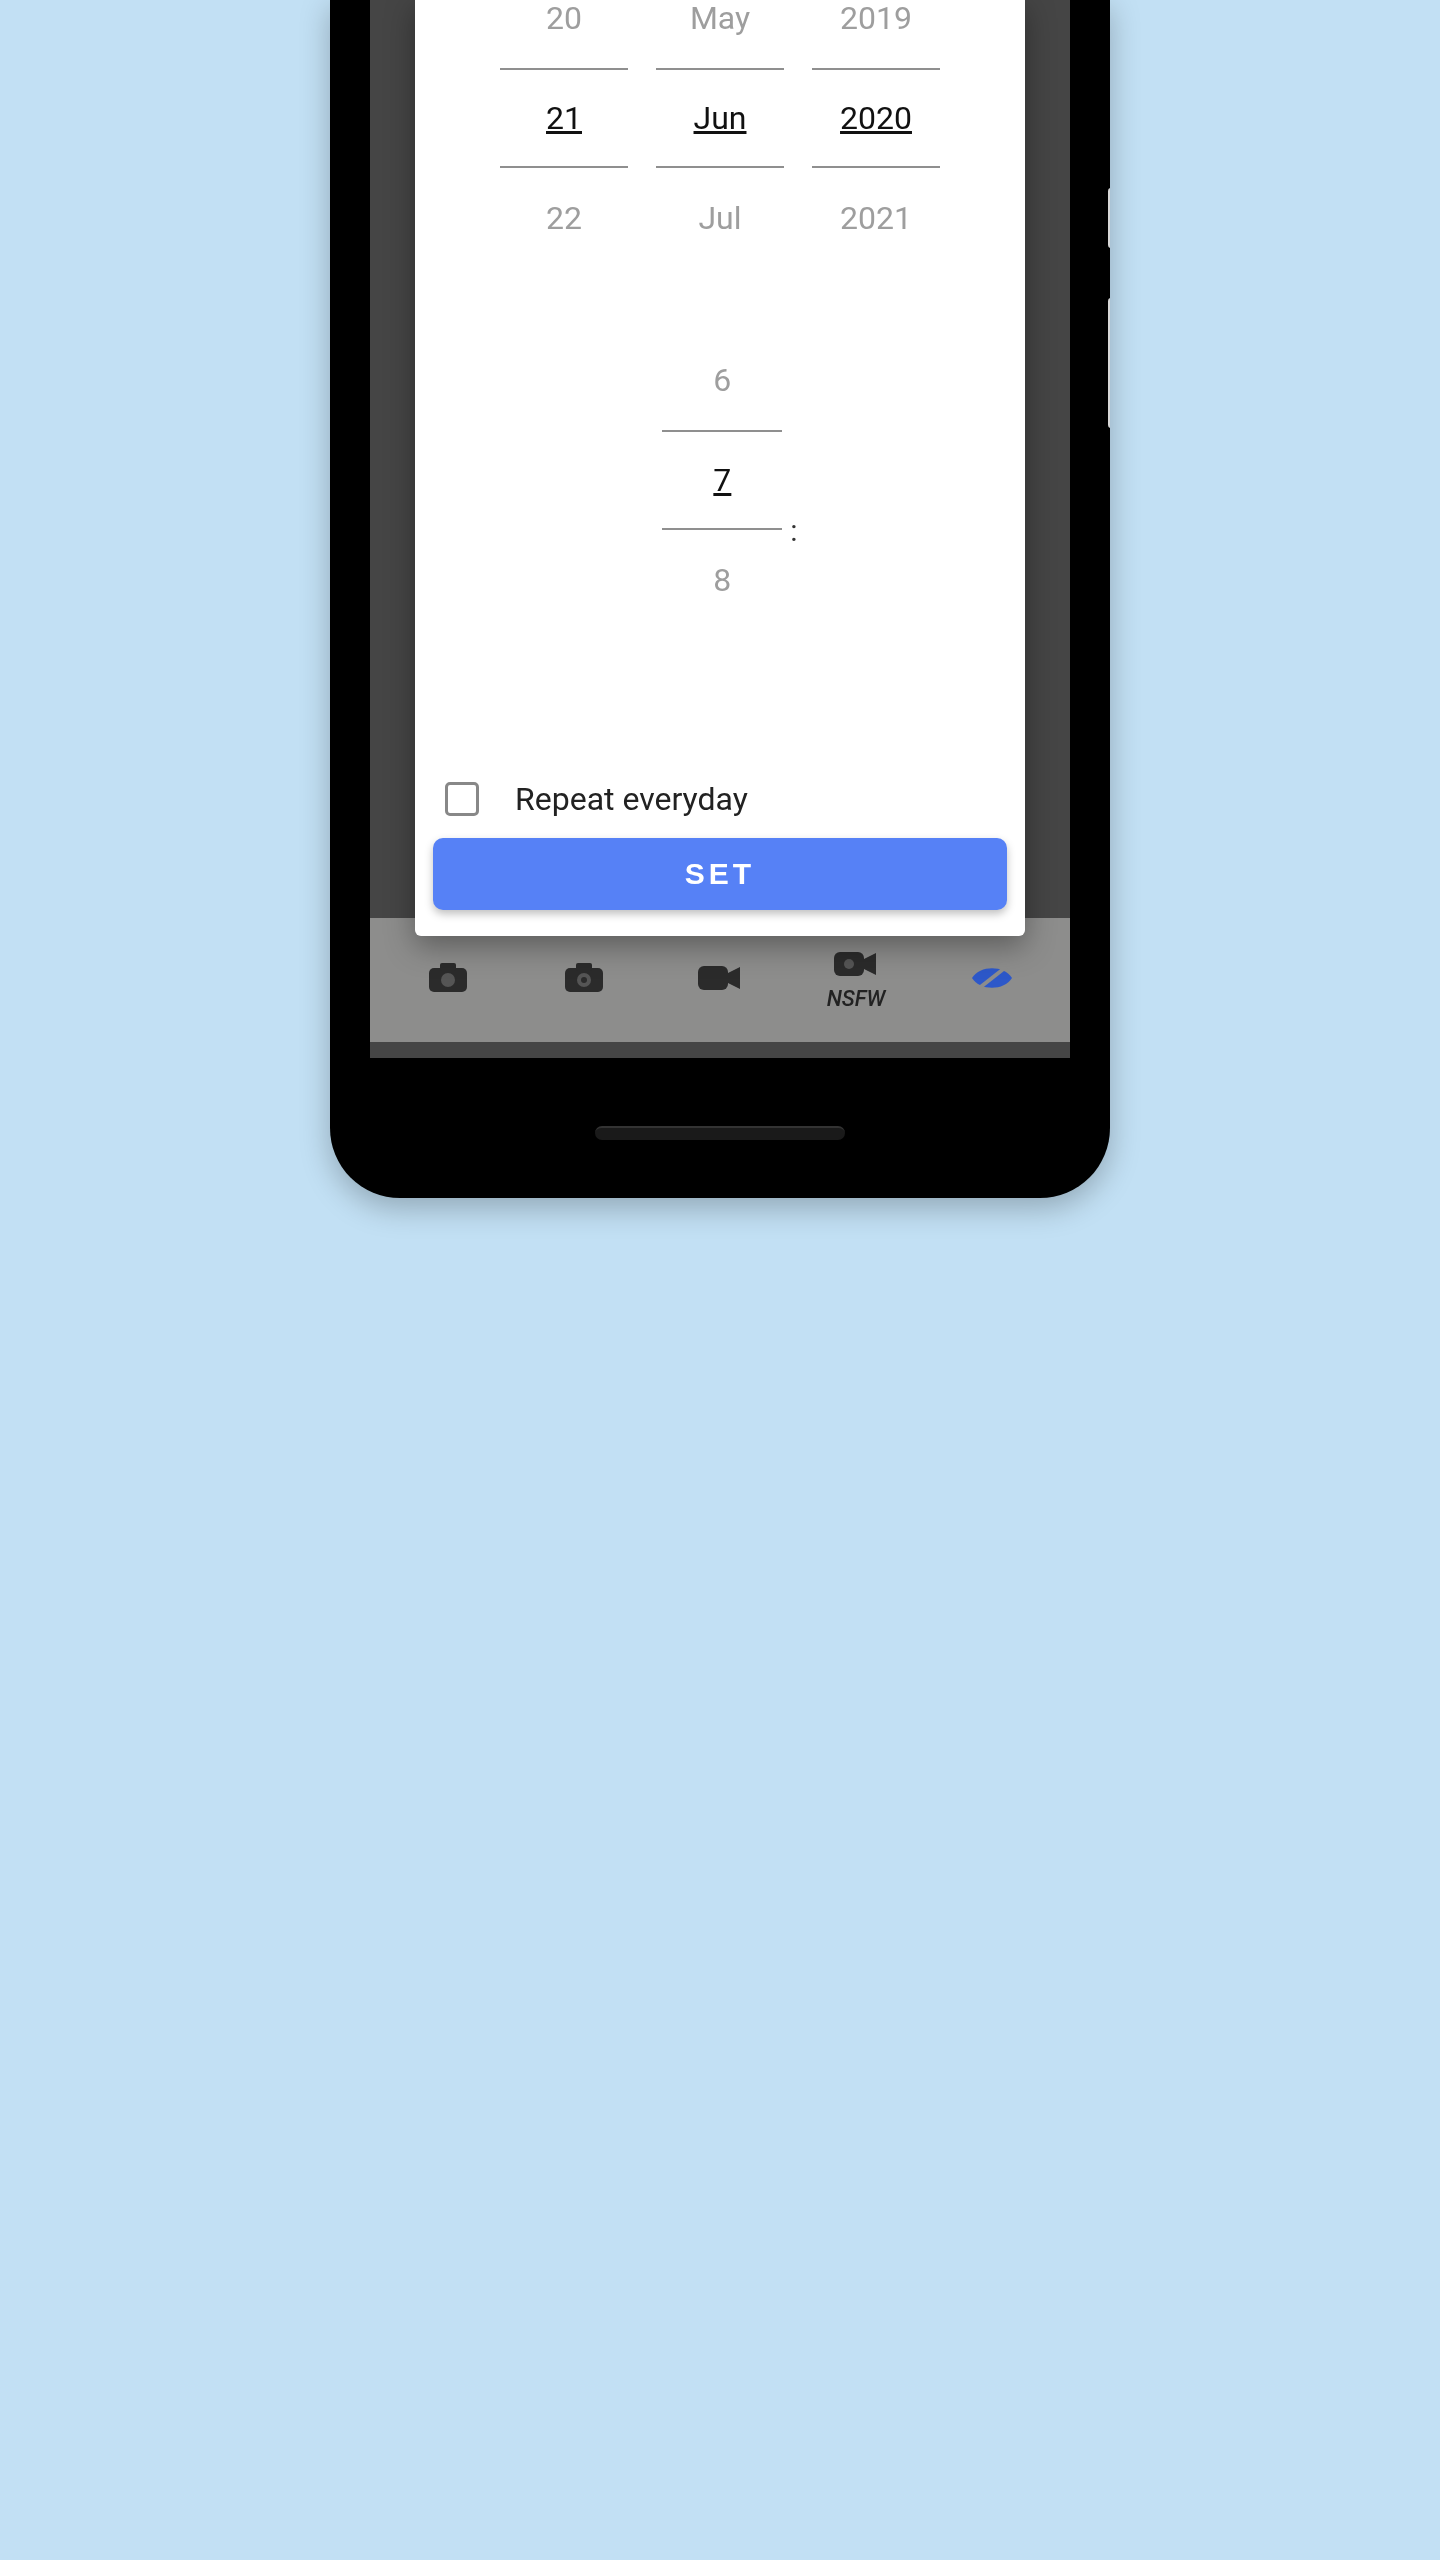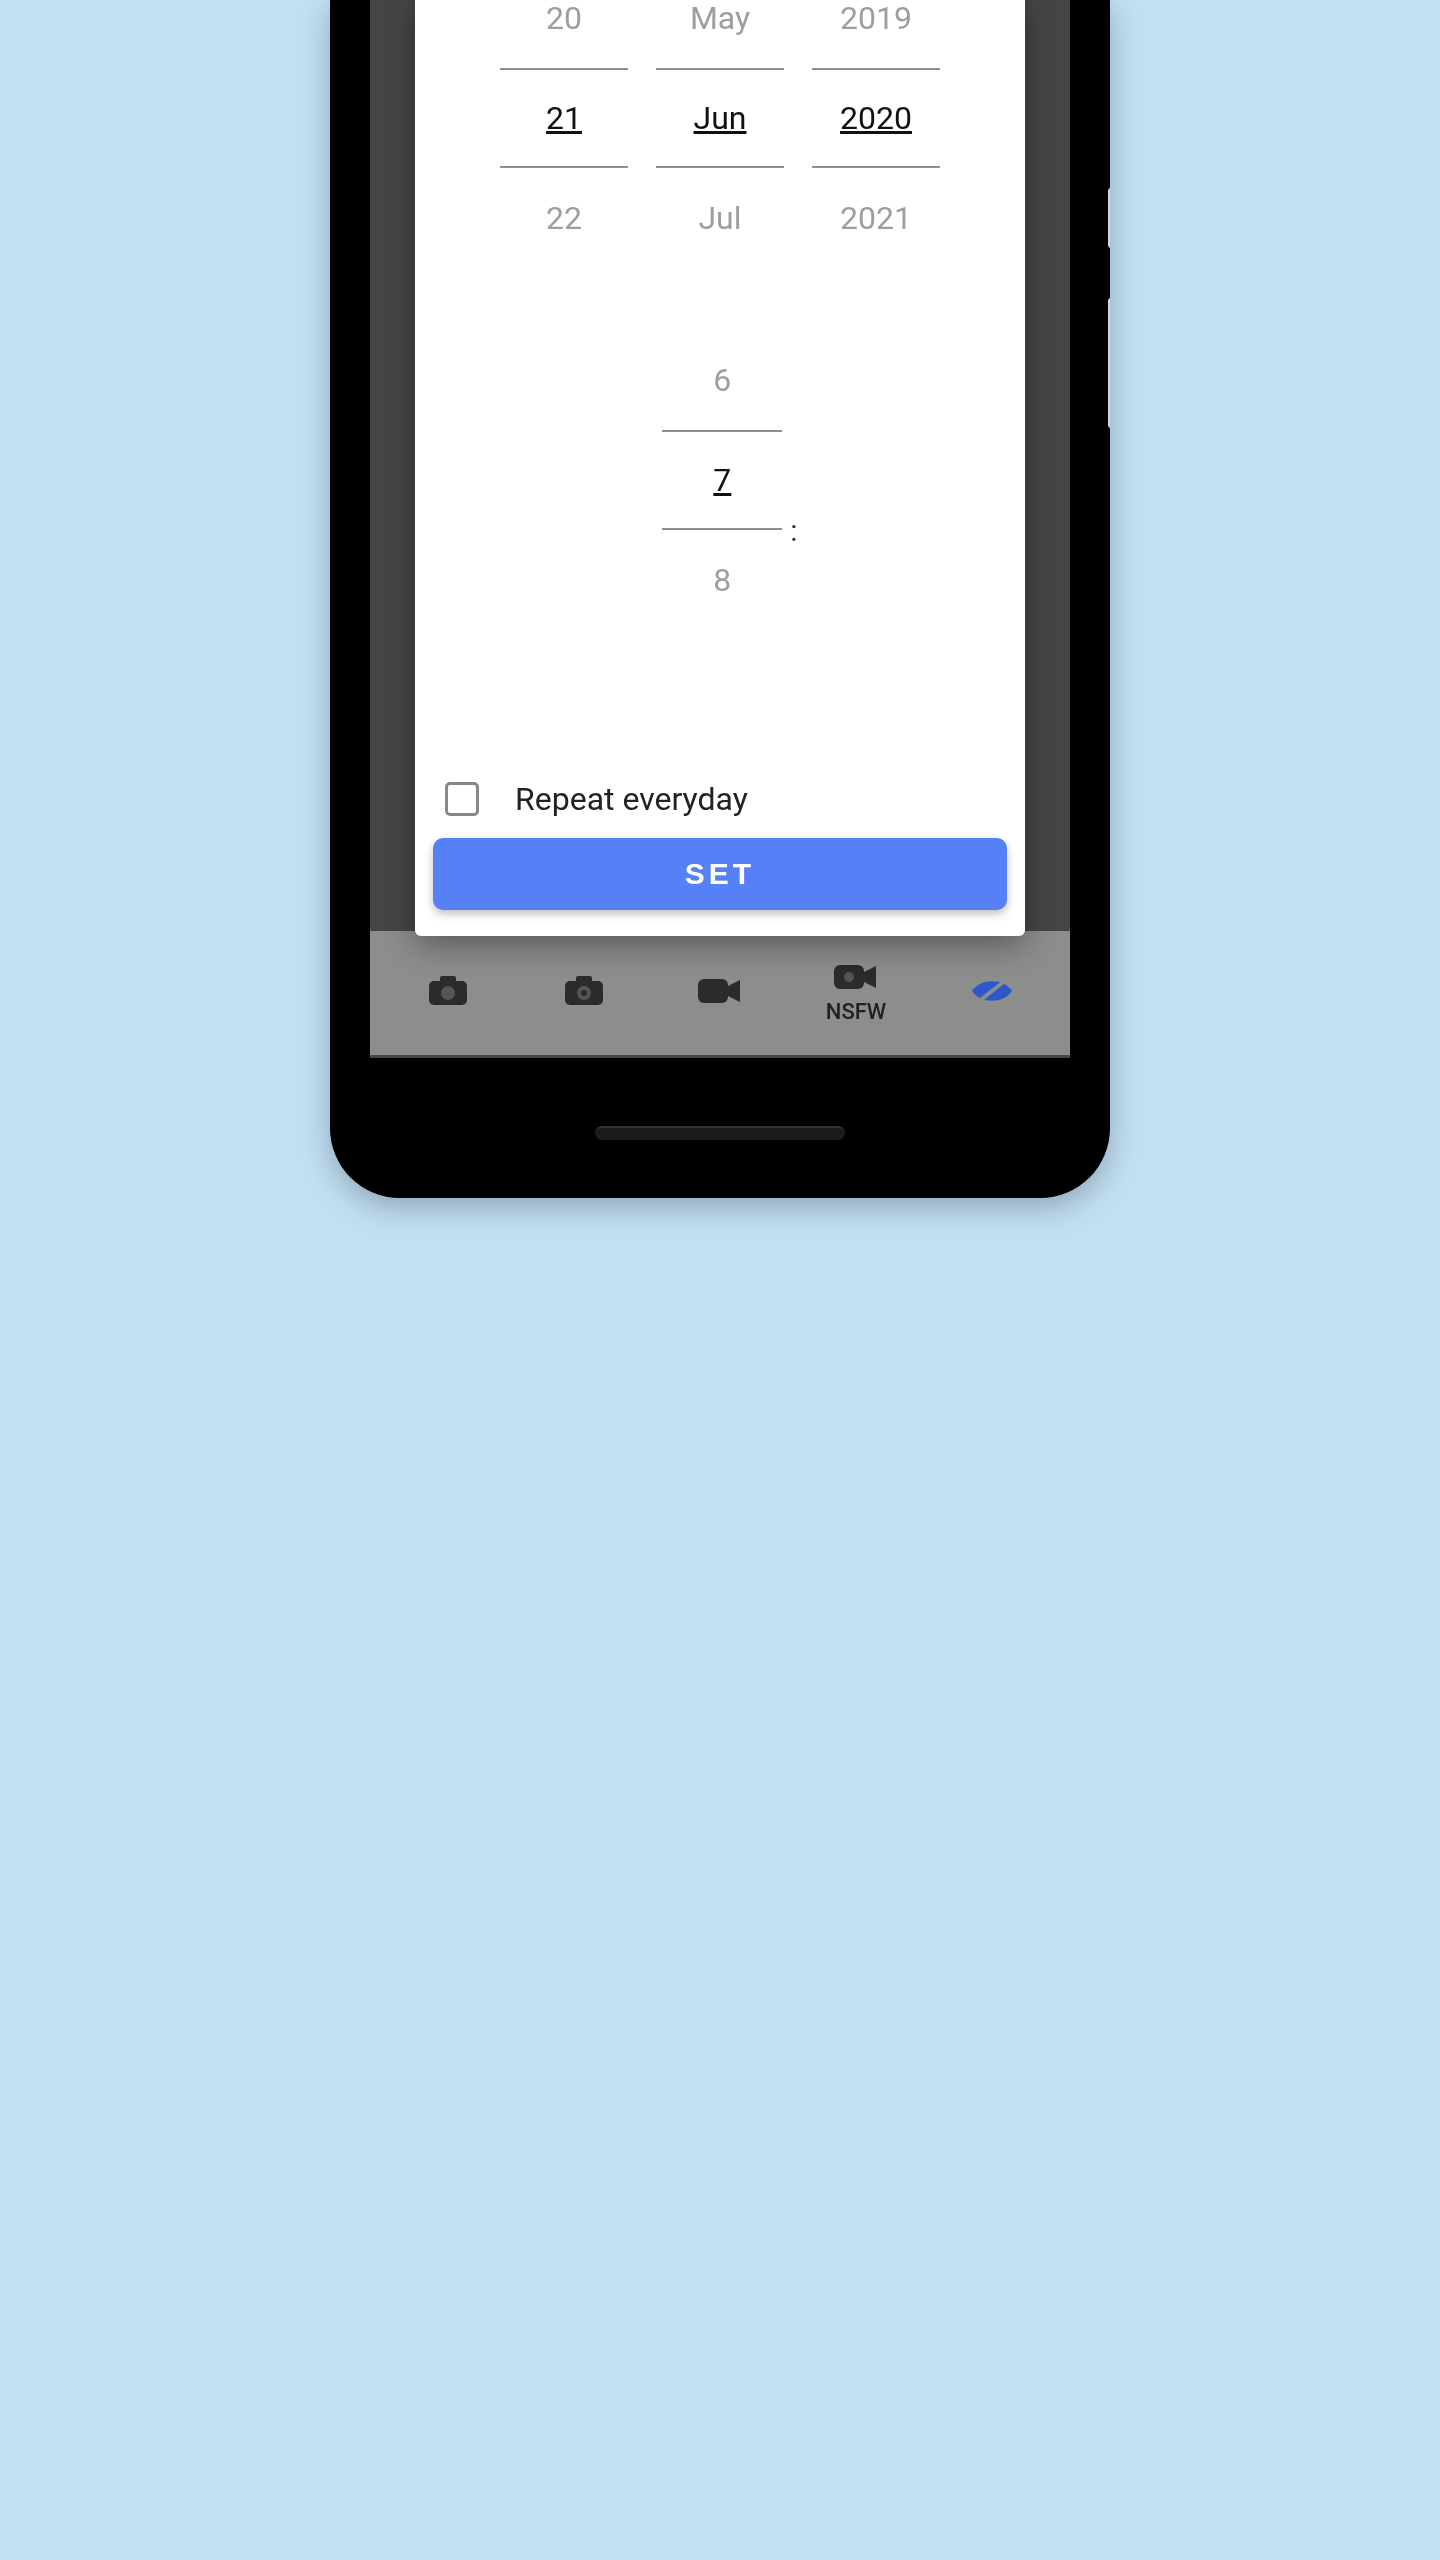--- a/index.html
+++ b/index.html
@@ -55,27 +55,28 @@
     transform: translateX(-50%);
     width: 250px;
     height: 14px;
     background: #1a1a1a;
     border-radius: 20px;
     border-top: 2px solid #333;
   }
 
   .bottom-nav {
     position: absolute;
-    left: 0; right: 0; bottom: 3px;
+    left: 0; right: 0; bottom: 16px;
     height: 124px;
     background: #8d8d8c;
     display: flex;
     align-items: center;
     justify-content: space-around;
     padding: 0 10px;
+    font-style: italic;
   }
   .nav-item {
     flex: 1;
     display: flex;
     flex-direction: column;
     align-items: center;
     justify-content: center;
     color: #333;
     height: 100%;
   }

